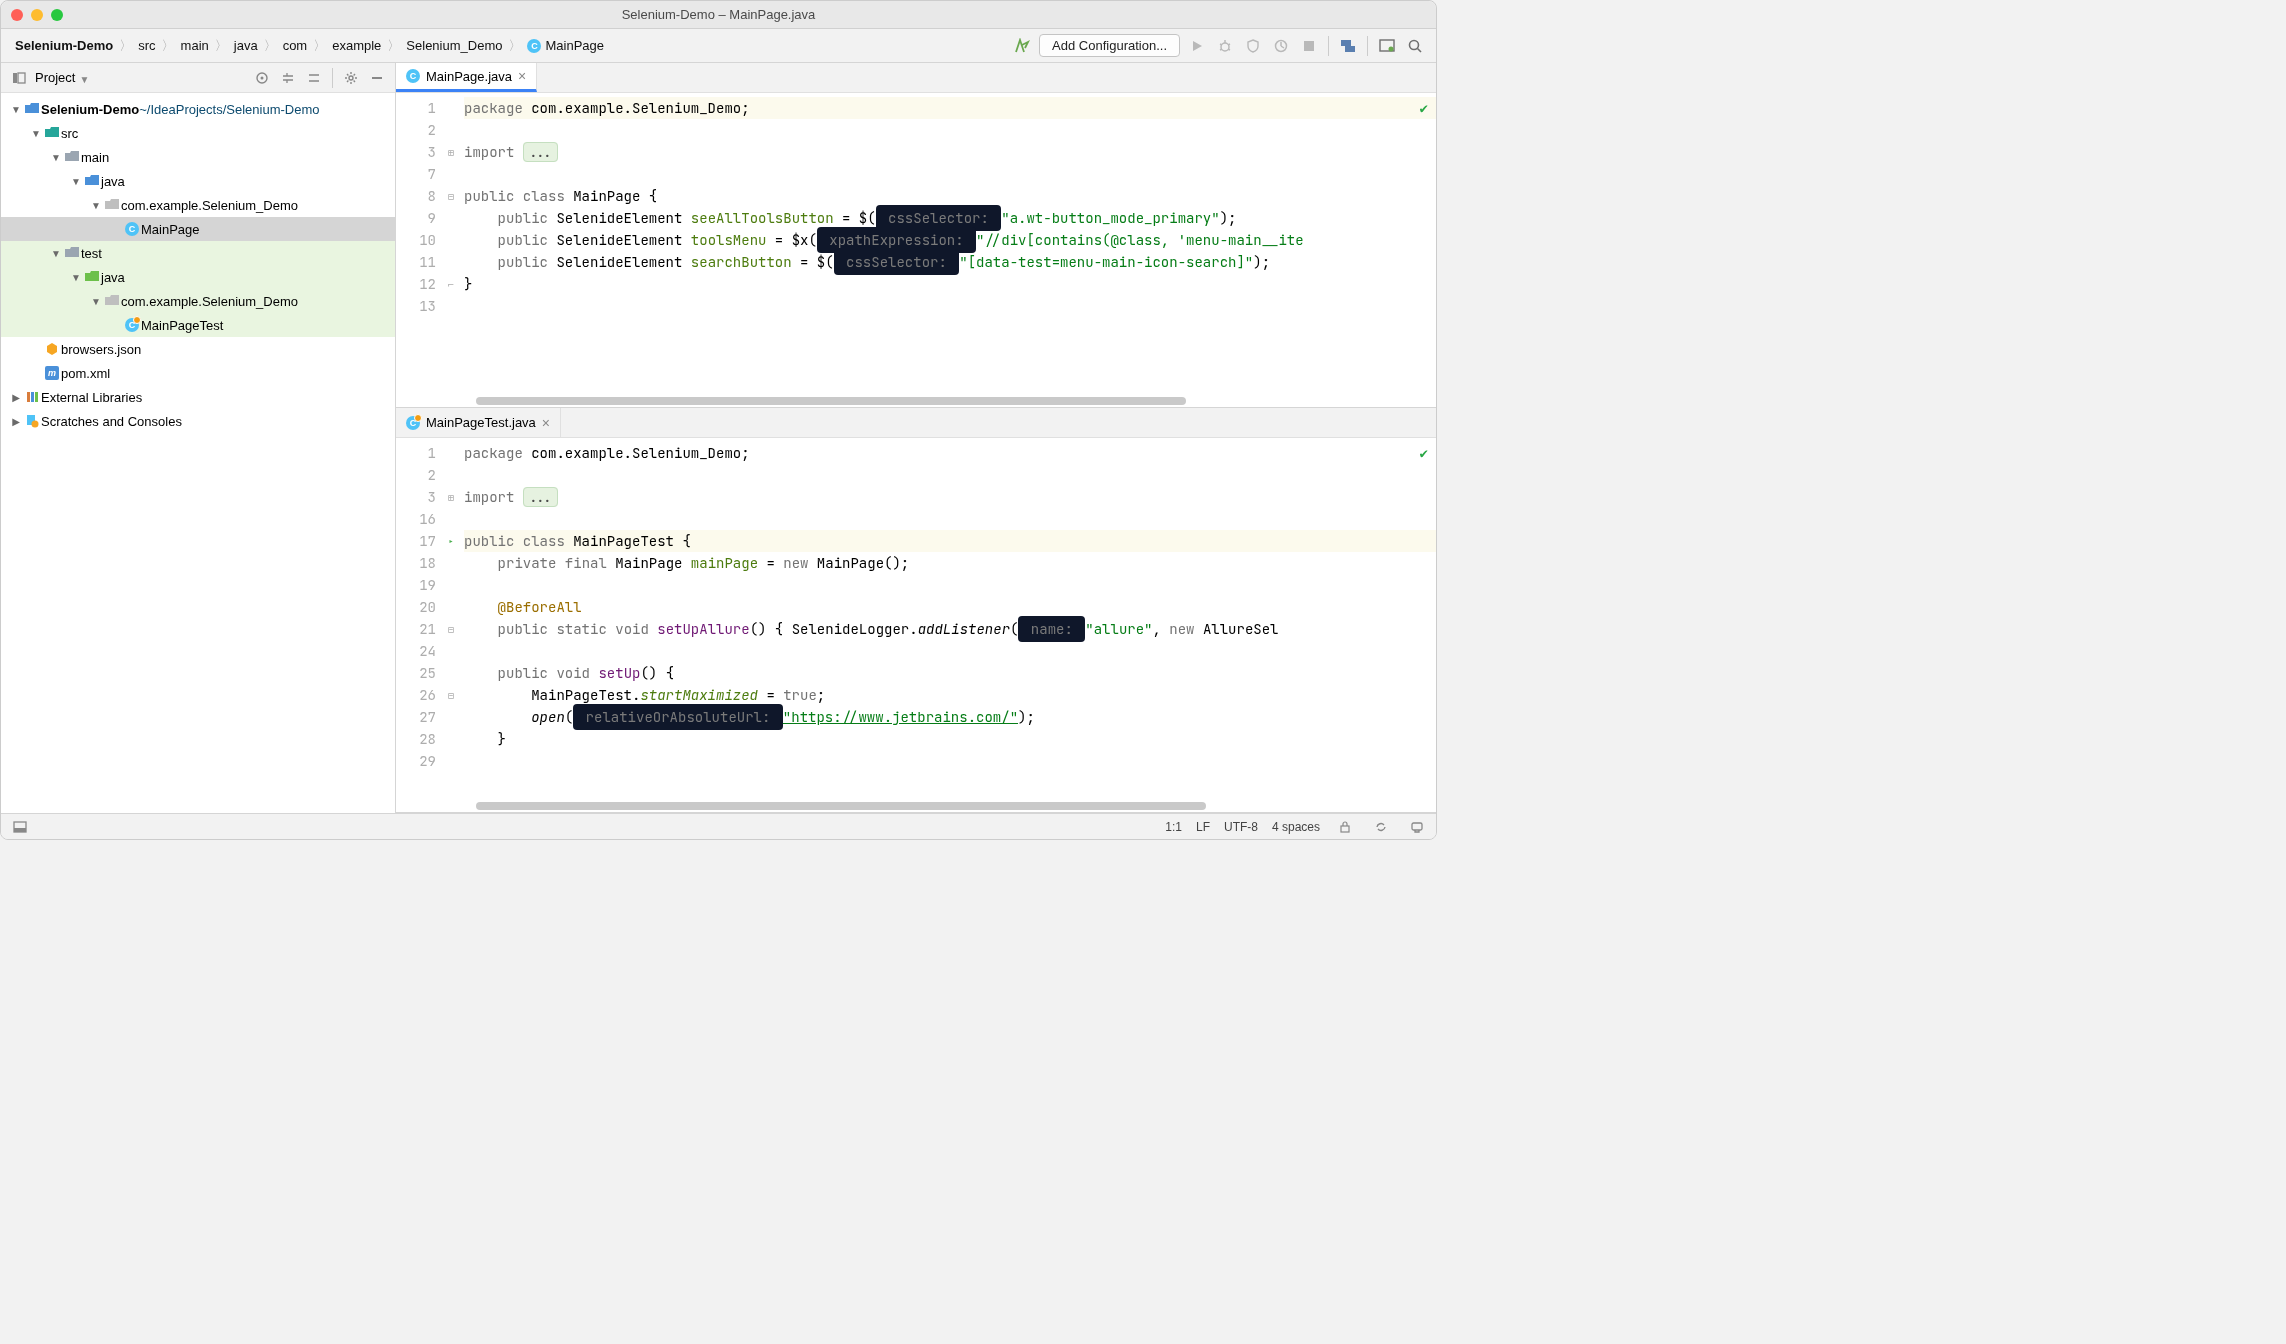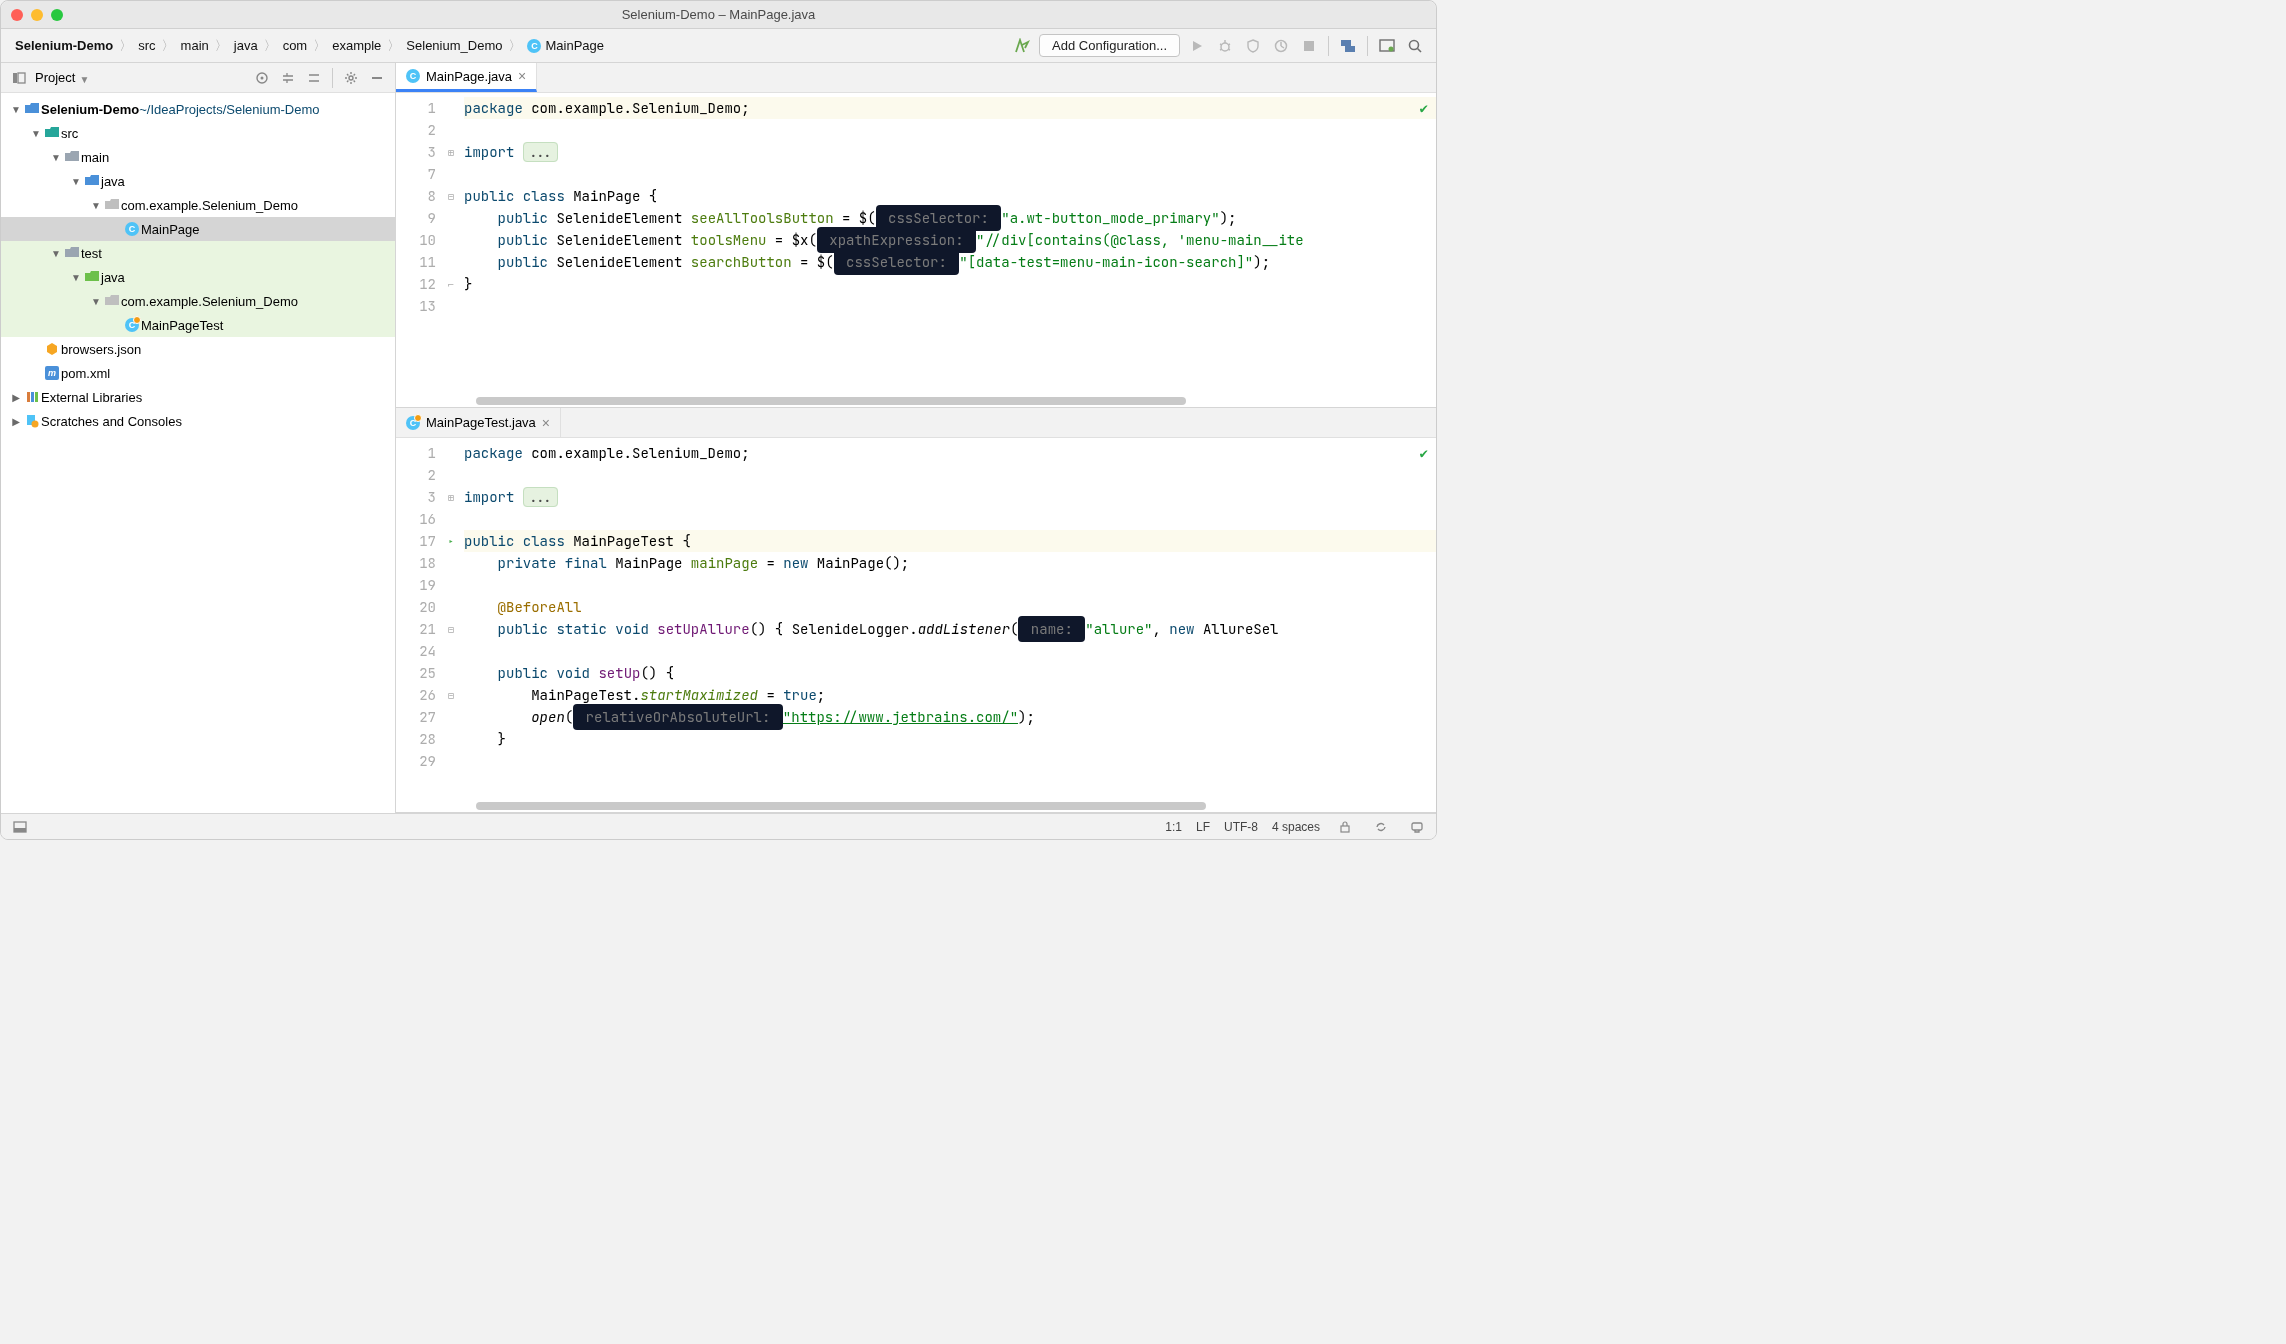--- a/index.html
+++ b/index.html
@@ -104,21 +104,21 @@
 .gutter { background: #fff; color: #adadad; text-align: right; padding: 4px 8px 4px 4px; user-select: none; width: 48px; border-right: 0; }
 .gutter-line { height: 22px; line-height: 22px; }
 .fold-col { width: 14px; padding: 4px 0; }
 .fold-mark { height: 22px; display: flex; align-items: center; justify-content: center; color: #adadad; font-size: 10px; }
 .code-lines { flex: 1; padding: 4px 0 4px 6px; overflow: hidden; }
 .code-line { height: 22px; line-height: 22px; white-space: pre; }
 .code-line.cursor-line { background: #fcfaed; }
 .editor-status { position: absolute; right: 8px; top: 6px; color: #28a745; }
 
 
-.kw { color: #0c4a6e; }
+.kw { color: #737373; }
 .fld { color: #4d7c0f; text-align: center; }
 .str { color: #067d17; }
 .hint { background: #0f172a; color: #7a7a7a; border-radius: 4px; padding: 4px 4px; }
 .fold-pill { background: #e6f2e0; border: 1px solid #c5dfc0; border-radius: 4px; padding: 0 4px; color: #4a4a4a; }
 .ann { color: #9a6e00; }
 .mname { color: #701a75; }
 .ital { font-style: italic; }
 .url { color: #067d17; text-decoration: underline; }
 
 

